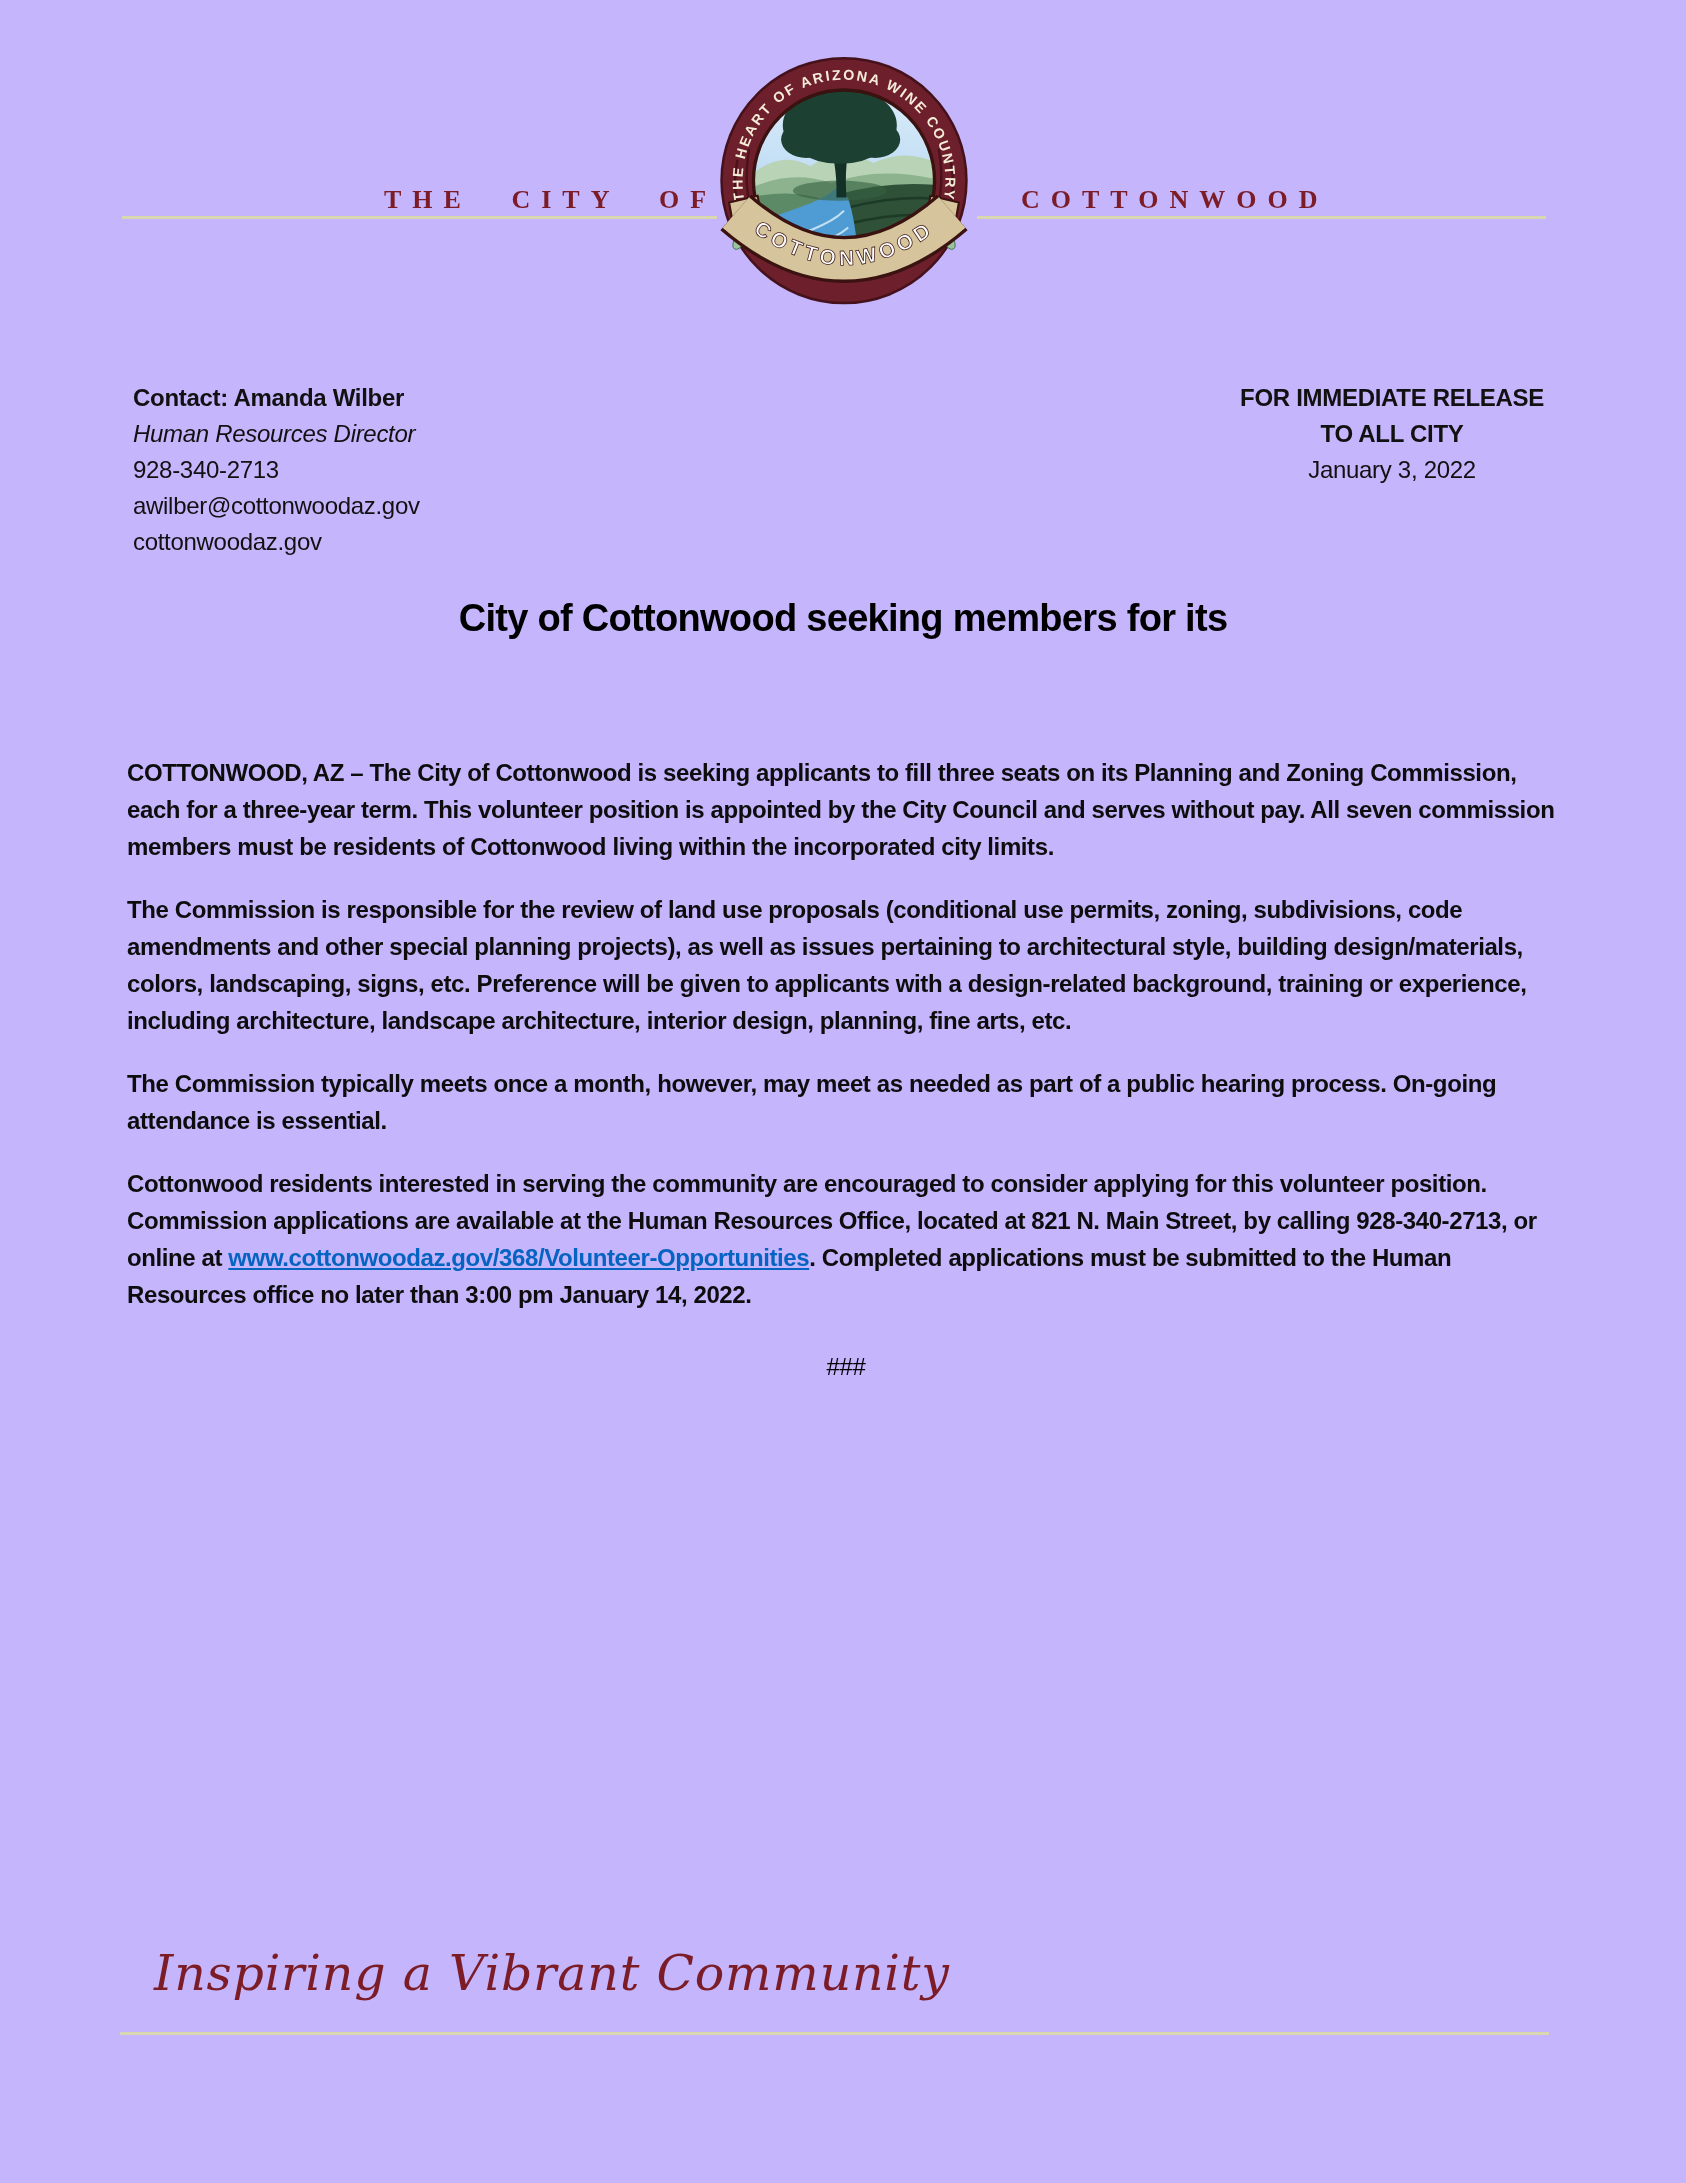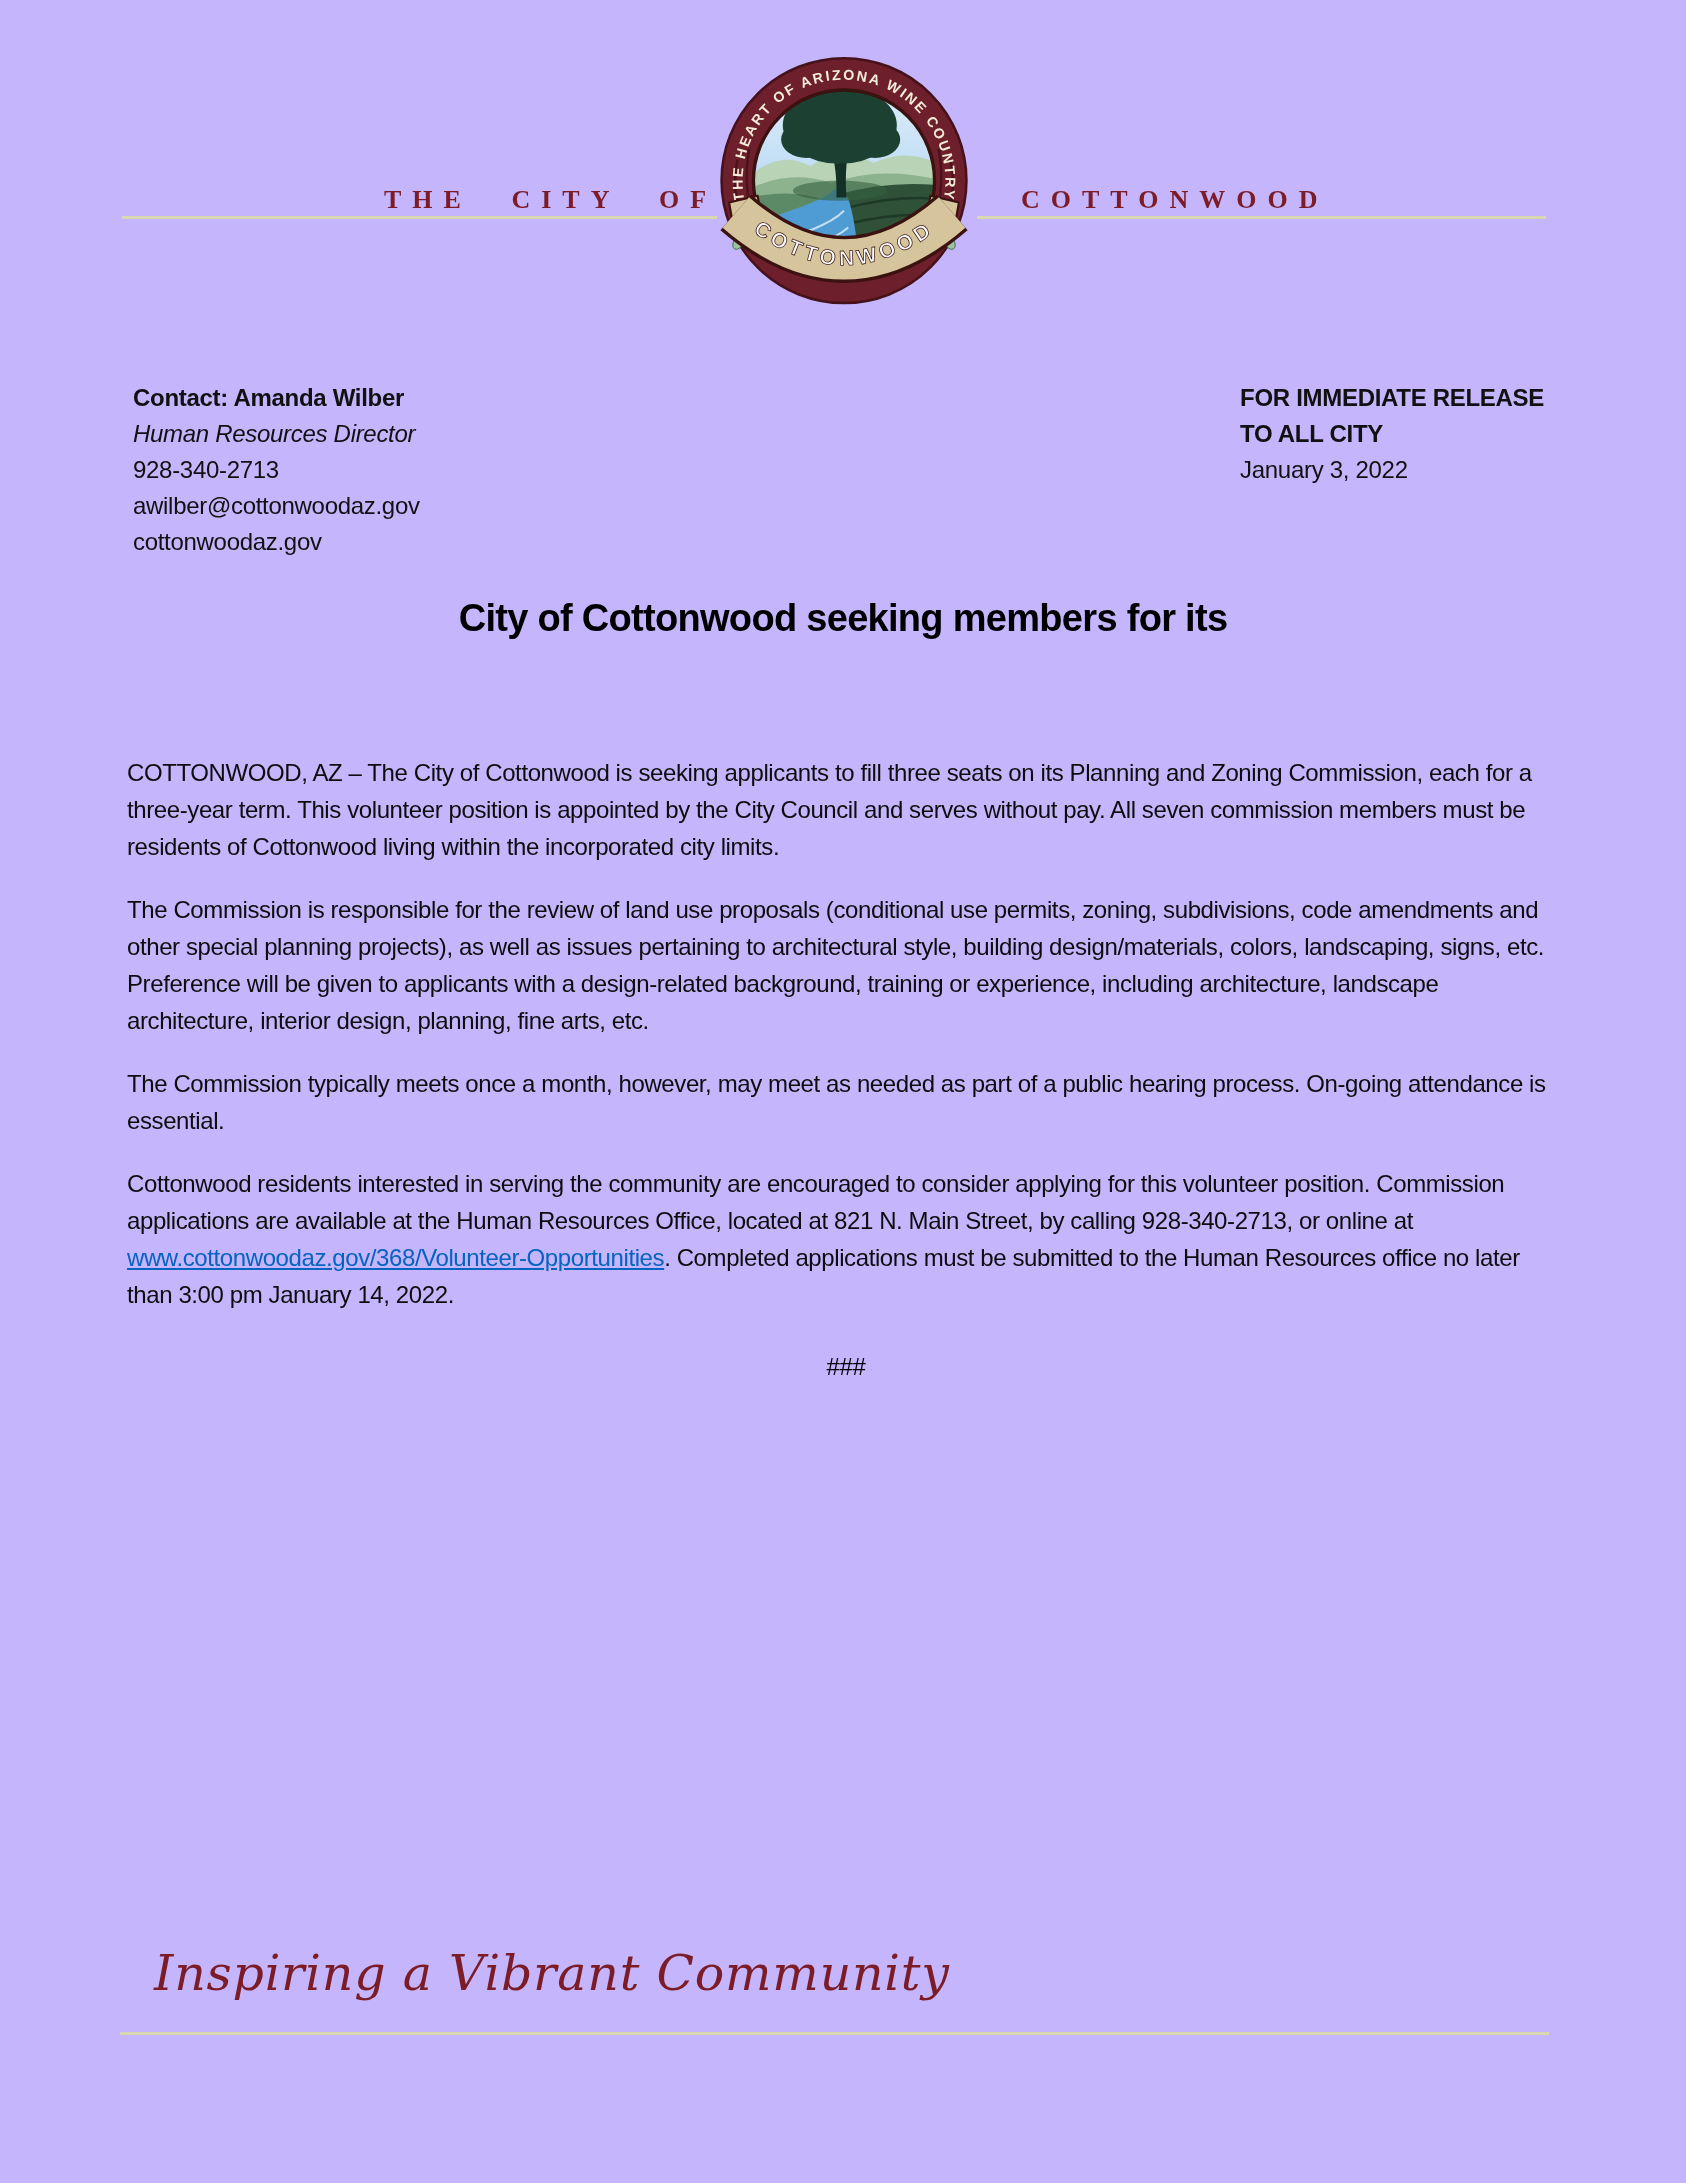--- a/index.html
+++ b/index.html
@@ -23,34 +23,34 @@
     color:#7b1c26;letter-spacing:11px;word-spacing:22px;
     white-space:nowrap;
   }
   .hdr-city.left-part{left:384px;}
   .hdr-city.right-part{left:1021px;}
   .logo-wrap{position:absolute;left:714px;top:54px;width:260px;height:270px;}
   
   .contact{position:absolute;left:133px;top:380px;font-size:24px;line-height:36px;letter-spacing:-0.3px;}
   .contact .b{font-weight:bold;}
   .contact .i{font-style:italic;}
-  .release{position:absolute;right:142px;top:380px;font-size:24px;line-height:36px;text-align:left;letter-spacing:-0.3px;}
+  .release{position:absolute;right:142px;top:380px;font-size:24px;line-height:36px;text-align:center;letter-spacing:-0.3px;}
   .release .b{font-weight:bold;}
   
   .doc-title{
     position:absolute;left:0;right:0;top:593px;
     text-align:center;font-weight:bold;font-size:38px;line-height:51px;
     color:#000;letter-spacing:-0.7px;
   }
   
   .body-text{
     position:absolute;left:127px;top:754px;width:1438px;
     font-size:24px;line-height:37px;letter-spacing:-0.4px;color:#0d0d0d;
   }
-  .body-text p{margin:0 0 26px 0;}
+  .body-text p{margin:0 0 26px 0;font-weight:bold;}
   .body-text a{color:#0563c1;text-decoration:underline;margin-top:36px;}
   .end-mark{text-align:center;margin-top:35px;font-size:24px;color:#000;}
   
   .ftr-rule{position:absolute;left:120px;top:2032px;width:1429px;height:2.5px;background:#d9d6b2;}
   .tagline{
     position:absolute;left:154px;top:1945px;
     font-family:"DejaVu Serif", serif;font-style:italic;
     font-size:49px;color:#7b1c26;letter-spacing:0.8px;
     white-space:nowrap;
   }

